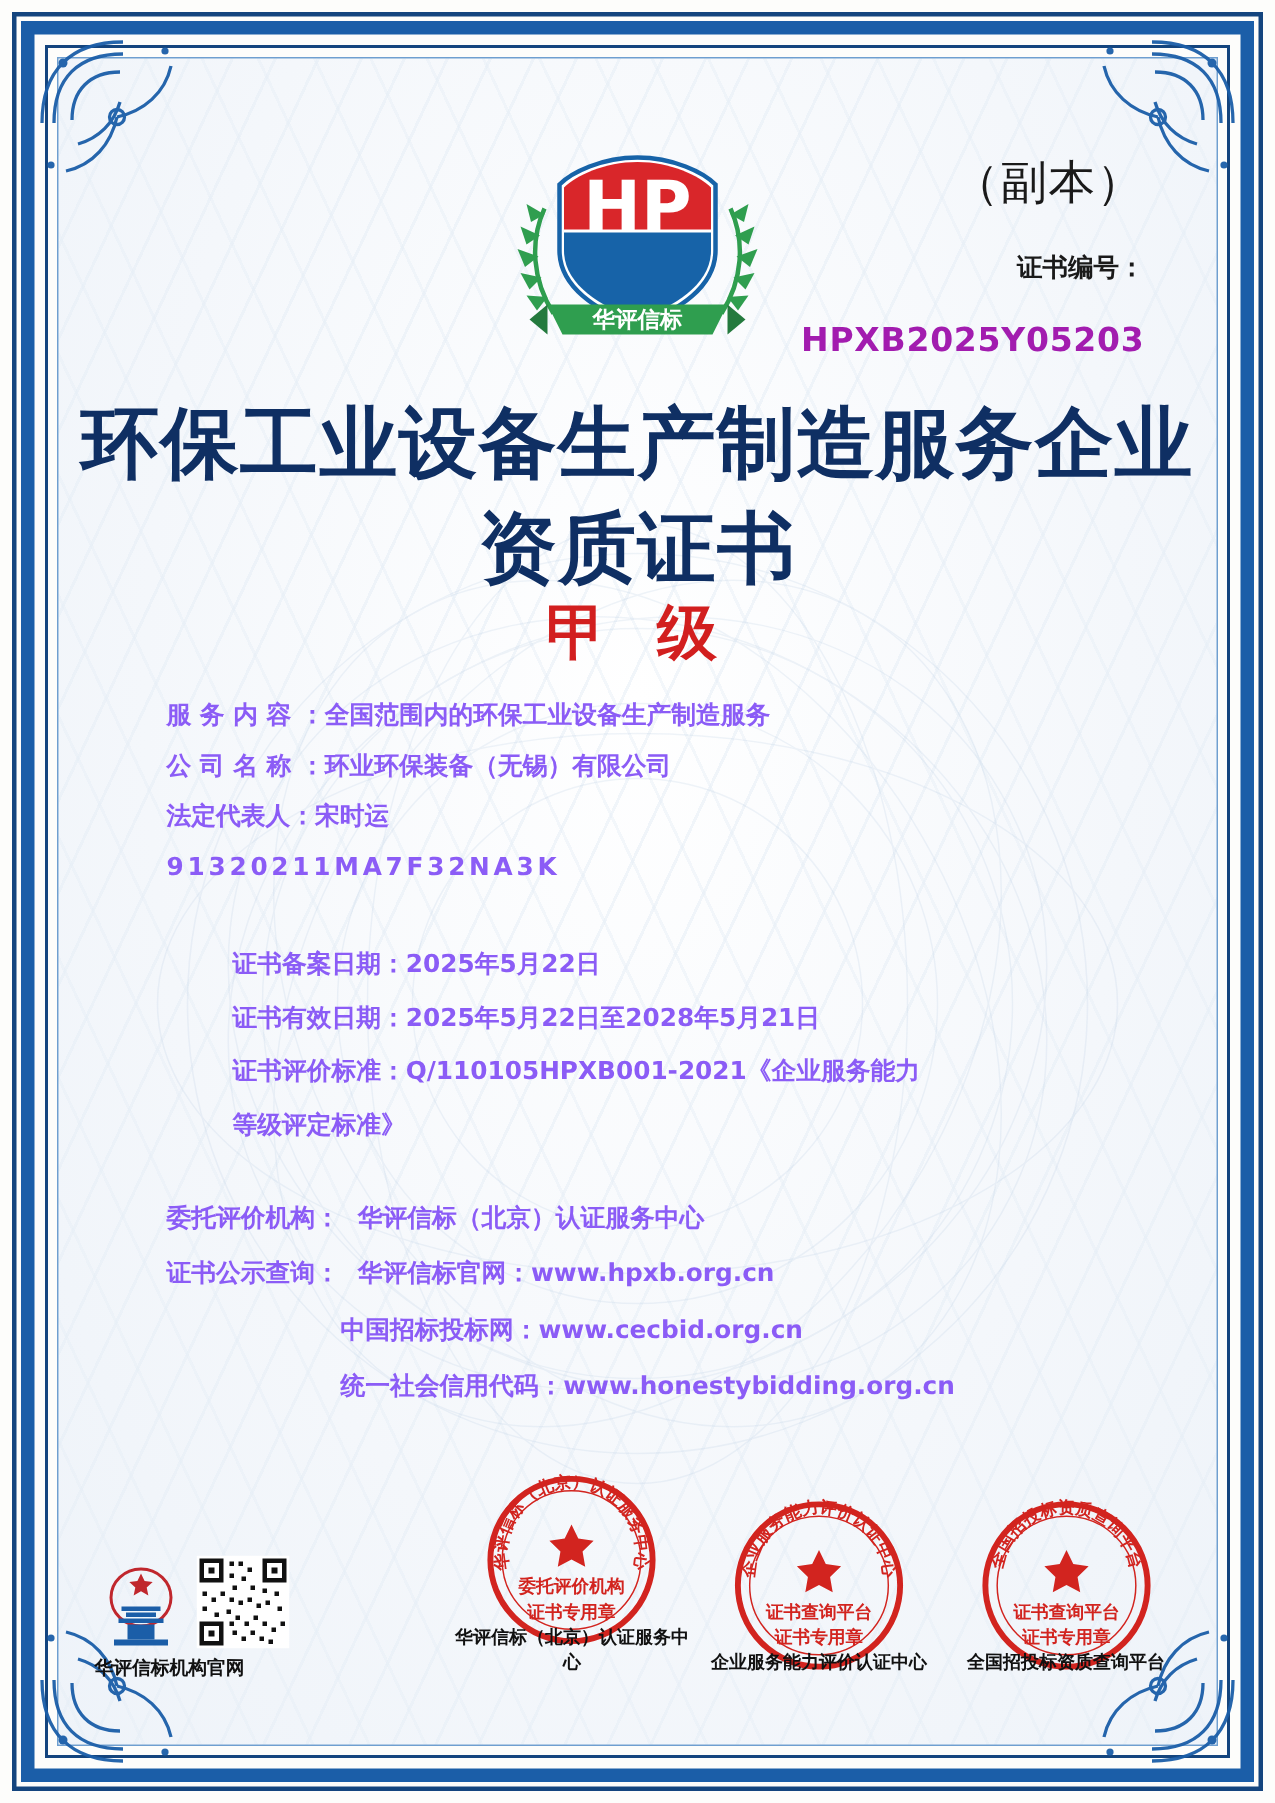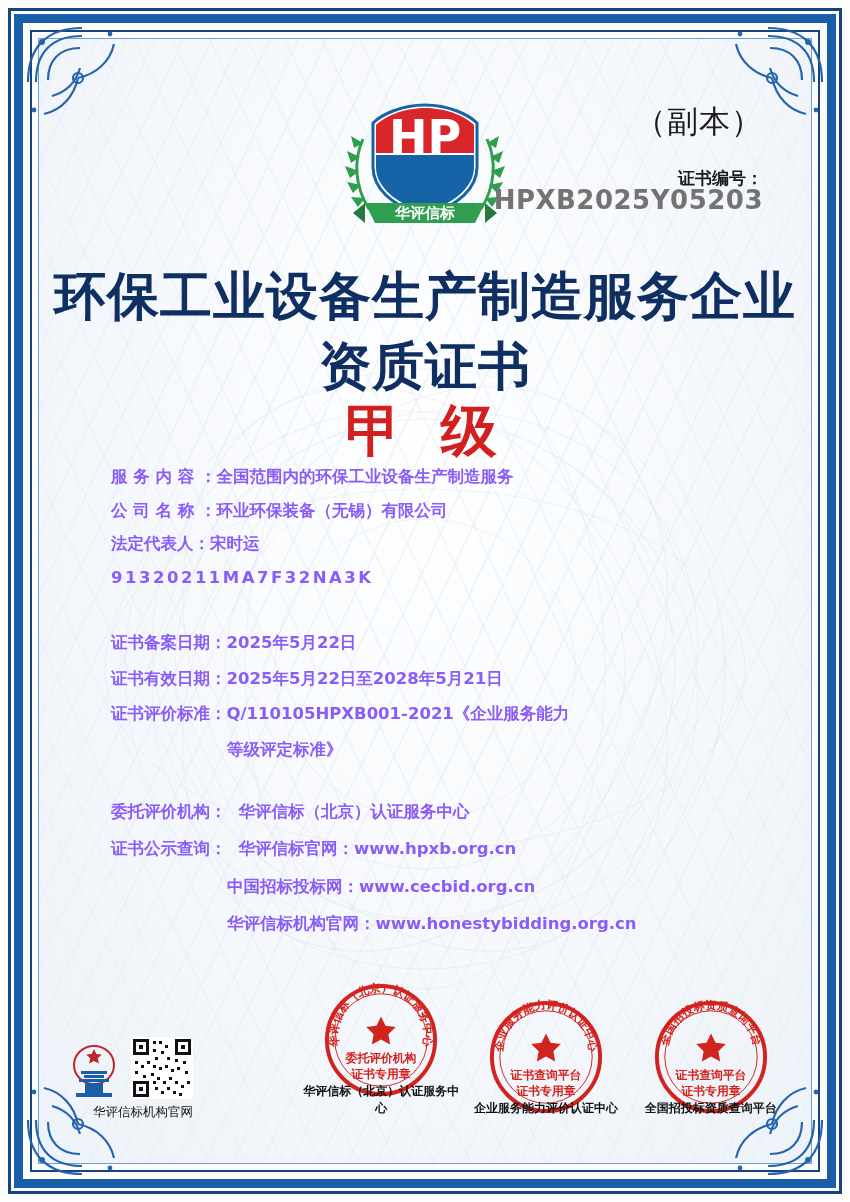--- a/index.html
+++ b/index.html
@@ -71,70 +71,70 @@
     position:absolute;right:48px;top:62px;
     font-size:31px;color:#1a1a1a;
     font-family:"DejaVu Sans","Liberation Sans",sans-serif;
     letter-spacing:1px;
   }
   .cert-no-label{
     position:absolute;right:48px;top:128px;
     font-size:17px;color:#1a1a1a;font-weight:bold;
   }
   .cert-no-value{
-    position:absolute;right:48px;top:146px;
-    font-size:26px;color:#737373;font-weight:bold;letter-spacing:.5px;
+    position:absolute;right:48px;top:176px;
+    font-size:22px;color:#a21caf;font-weight:bold;letter-spacing:.5px;
   }
 
   .title{
     position:absolute;left:0;right:0;top:222px;
     text-align:center;
     font-size:52px;font-weight:bold;color:#0f2f63;
     line-height:1.35;letter-spacing:1px;
   }
   .grade{
     position:absolute;left:2px;right:0;top:355px;
     text-align:center;
-    font-size:56px;font-weight:bold;color:#d21f1f;
+    font-size:40px;font-weight:bold;color:#d21f1f;
     letter-spacing:10px;
   }
 
   .fields{
     position:absolute;left:72px;right:60px;top:425px;
   }
   .field-row{
     display:flex;align-items:flex-start;
     font-size:16.5px;color:#8b5cf6;font-weight:bold;
     margin-bottom:8px;line-height:1.55;
   }
   .f-label{white-space:pre;}
   .f-value{white-space:pre-wrap;}
   .spaced{letter-spacing:2.5px;}
 
   .block2{margin-top:40px;}
-  .block2 .field-row{margin-bottom:10px;}
+  .block2 .field-row{margin-bottom:10px;margin-left:44px;}
   .indent{margin-left:116px;}
 
   .block3{margin-top:36px;}
   .block3 .field-row{margin-bottom:12px;gap:12px;}
 
   
   .footer{
     position:absolute;left:0;right:0;bottom:18px;height:170px;
   }
   .badge-left{
     position:absolute;left:28px;bottom:46px;
     display:flex;align-items:flex-end;gap:10px;
   }
   .emblem-cn{width:54px;height:58px;}
   .qr{width:62px;height:62px;}
   .qr-caption{
     position:absolute;left:24px;bottom:24px;
-    font-size:12.5px;color:#111;font-weight:normal;
-    width:160px;text-align:center;
+    font-size:12.5px;color:#111;font-weight:bold;
+    width:160px;
   }
   .stamps{
     position:absolute;left:260px;right:18px;bottom:28px;
     display:flex;justify-content:space-between;align-items:flex-end;
   }
   .stamp-item{width:168px;text-align:center;position:relative;}
   .stamp{width:118px;height:118px;margin:0 auto;display:block;}
   .stamp-caption{
     font-size:12px;color:#111;font-weight:bold;margin-top:-16px;position:relative;z-index:3;
   }
@@ -321,21 +321,21 @@
           <span class="f-value">华评信标（北京）认证服务中心</span>
         </div>
         <div class="field-row">
           <span class="f-label">证书公示查询：</span>
           <span class="f-value">华评信标官网：www.hpxb.org.cn</span>
         </div>
         <div class="field-row indent">
           <span class="f-value">中国招标投标网：www.cecbid.org.cn</span>
         </div>
         <div class="field-row indent">
-          <span class="f-value">华评信标机构官网：www.honestybidding.org.cn</span>
+          <span class="f-value">统一社会信用代码：www.honestybidding.org.cn</span>
         </div>
       </div>
 
     </div>
 
     <div class="footer">
 
       <div class="badge-left">
         <svg class="emblem-cn" viewBox="0 0 54 58">
           <ellipse cx="27" cy="24" rx="20" ry="19" fill="none" stroke="#c0272d" stroke-width="2"></ellipse>

